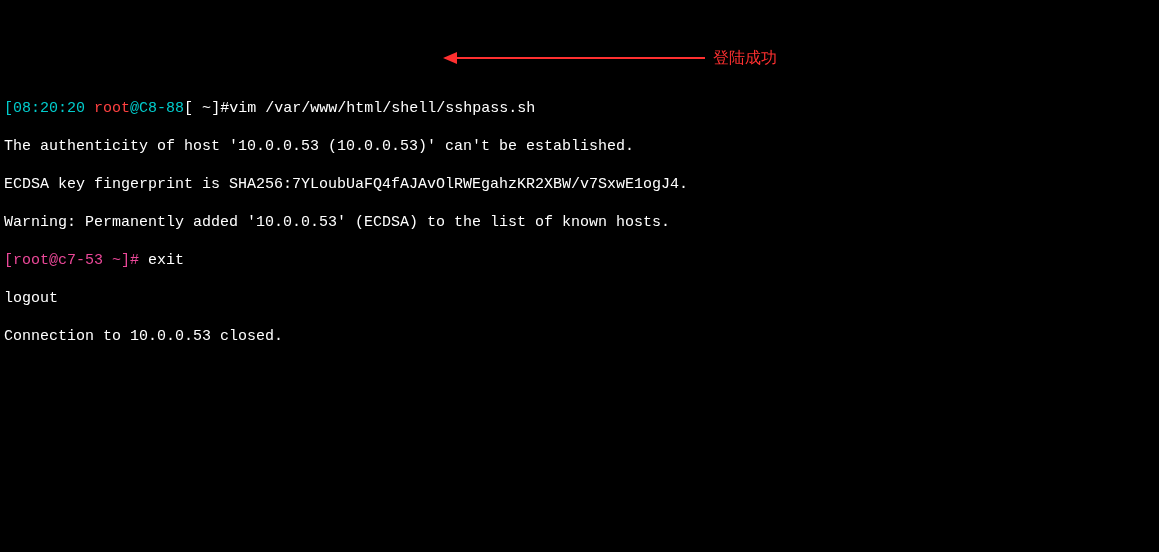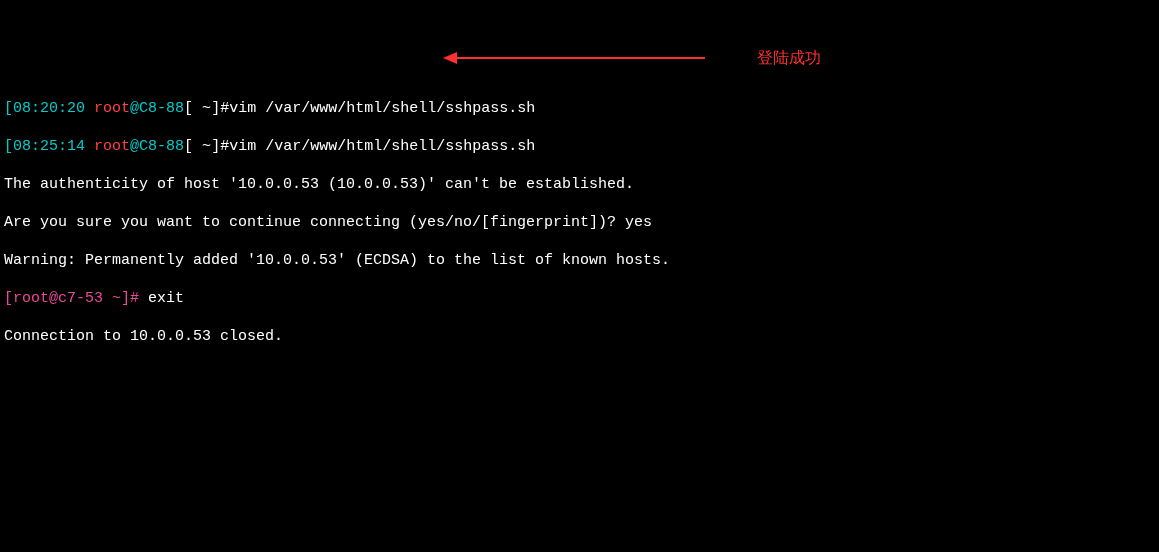--- a/index.html
+++ b/index.html
@@ -40,35 +40,35 @@
   }
   .arrow-head {
     width: 0; height: 0;
     border-top: 6px solid transparent;
     border-bottom: 6px solid transparent;
     border-right: 14px solid #ff3030;
     position: absolute;
     left: -2px;
     top: -5px;
   }
-  .annotation-label { padding-left: 8px; white-space: nowrap; margin-left: 44px; }
+  .annotation-label { padding-left: 8px; white-space: nowrap; }
   .term { position: relative; }
 </style>
 </head>
 <body>
 
 
 
 <div class="term">
 <div><span class="teal">[</span><span class="teal">08:20:20</span><span class="white"> </span><span class="red">root</span><span class="teal">@</span><span class="teal">C8-88</span><span class="white">[</span><span class="white"> ~</span><span class="white">]#</span><span class="white">vim /var/www/html/shell/sshpass.sh</span></div>
-<div><span class="teal">[</span><span class="teal">08:25:14</span><span class="white"> </span><span class="red">root</span><span class="teal">@</span><span class="teal">C8-88</span><span class="white">[</span><span class="white"> ~</span><span class="white">]#</span><span class="white">vim /var/www/html/shell/sshpass.sh</span></div>
 <div class="white">The authenticity of host '10.0.0.53 (10.0.0.53)' can't be established.</div>
-<div class="white">Are you sure you want to continue connecting (yes/no/[fingerprint])? yes</div>
+<div class="white">ECDSA key fingerprint is SHA256:7YLoubUaFQ4fAJAvOlRWEgahzKR2XBW/v7SxwE1ogJ4.</div>
 <div class="white">Warning: Permanently added '10.0.0.53' (ECDSA) to the list of known hosts.</div>
 <div><span class="green">[root@c7-53 ~]#</span><span class="white"> exit</span></div>
+<div class="white">logout</div>
 <div class="white">Connection to 10.0.0.53 closed.</div>
 
 
 
 
 
 
 
 
 

